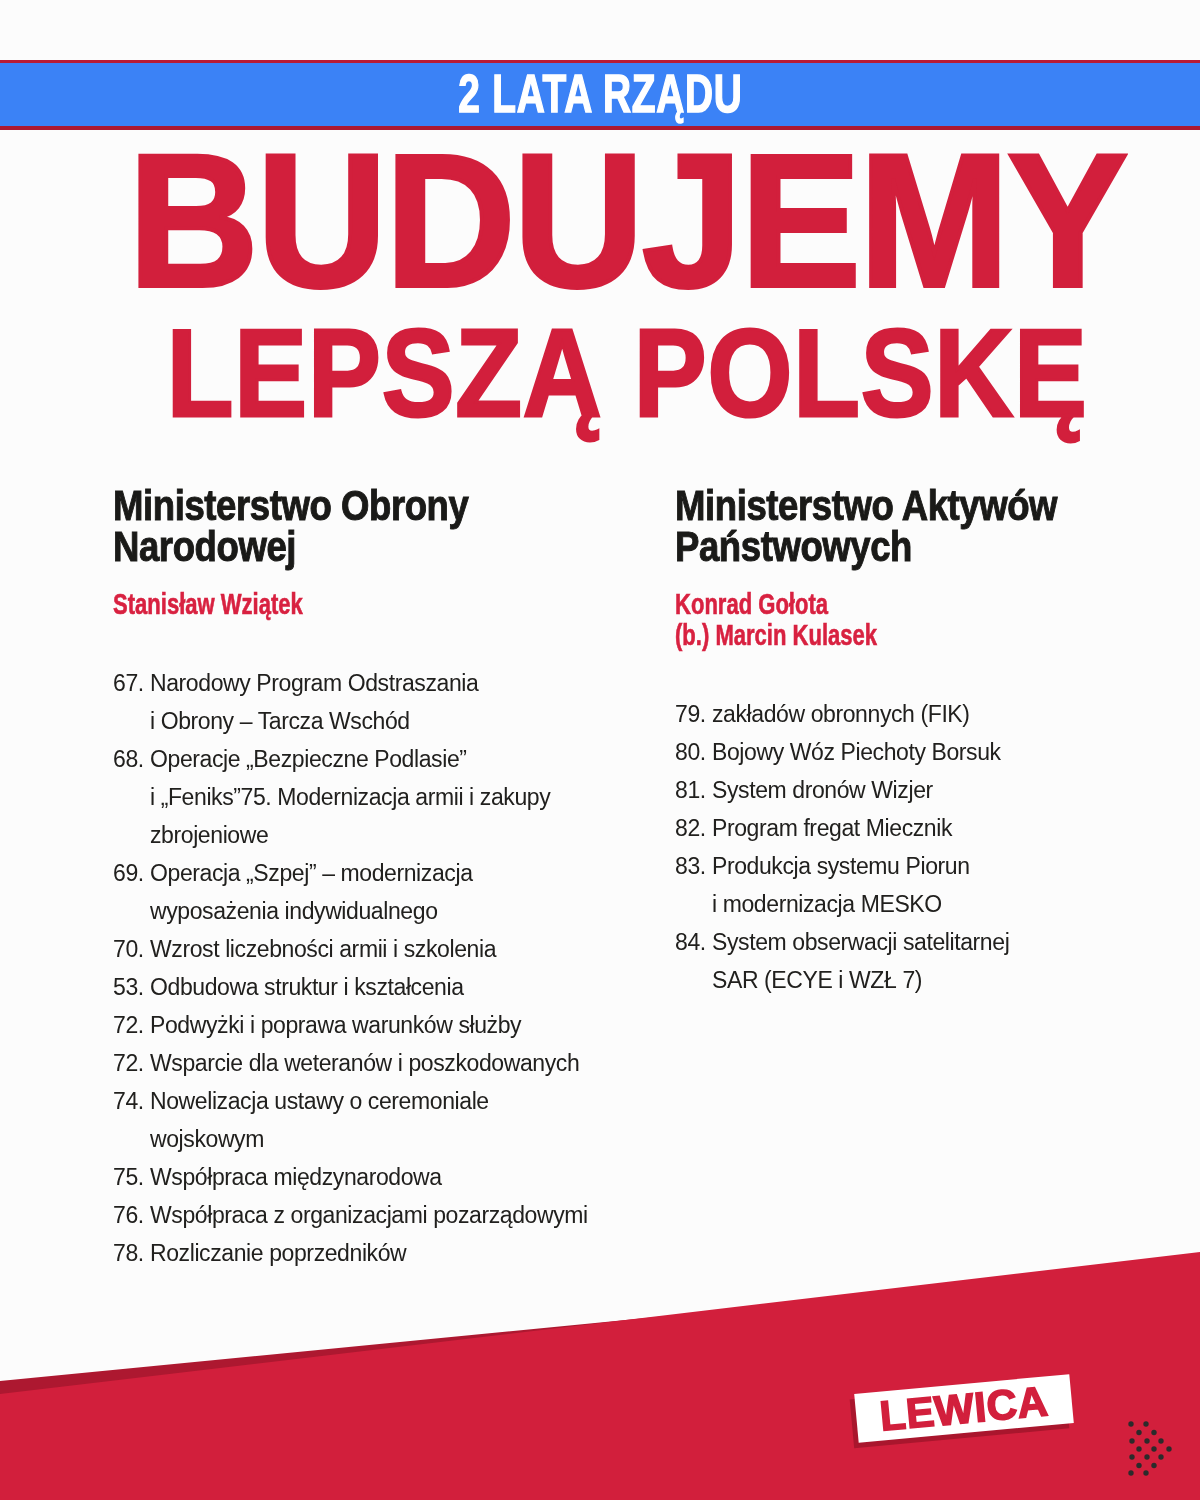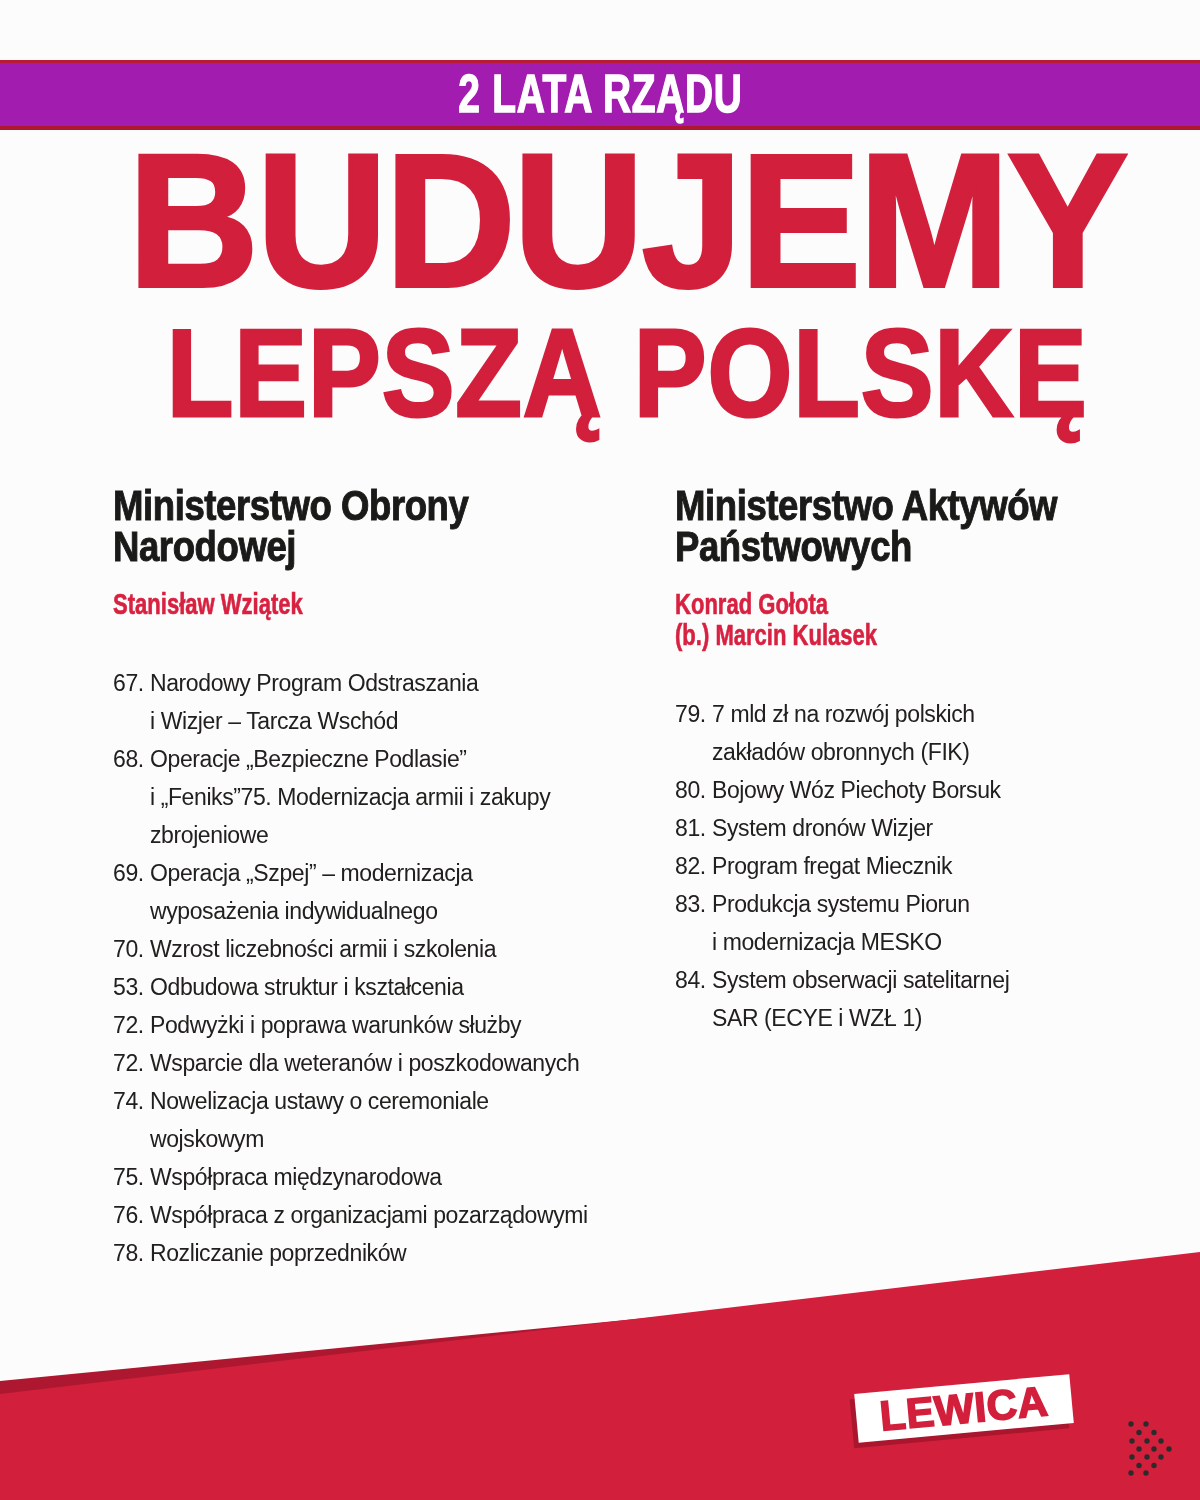--- a/index.html
+++ b/index.html
@@ -4,21 +4,21 @@
 <style>
   html,body{margin:0;padding:0;}
   body{
     width:1200px;height:1500px;position:relative;overflow:hidden;
     background:#fcfcfc;
     font-family:"Liberation Sans", sans-serif;
   }
   
   .top-banner{
     position:absolute;top:60px;left:0;width:1200px;height:70px;
-    background:#a21caf;border-top:3px solid #b81b35;border-bottom:4px solid #ad1830;
+    background:#3b82f6;border-top:3px solid #b81b35;border-bottom:4px solid #ad1830;
     box-sizing:border-box;text-align:center;
   }
   .top-banner .bt{
     display:inline-block;color:#ffffff;font-weight:bold;font-size:54px;line-height:60px;
     letter-spacing:1px;transform:scaleX(0.72);transform-origin:center;
     -webkit-text-stroke:1.5px #ffffff;white-space:nowrap;
   }
   
   .title{position:absolute;top:138px;left:0;width:1200px;margin:0;text-align:center;color:#d21f3c;padding-left:27px;}
   .title .t1{
@@ -82,21 +82,21 @@
     <span class="hl">Ministerstwo Obrony</span>
     <span class="hl">Narodowej</span>
   </h2>
   <div class="ministers">
     <span class="mn">Stanisław Wziątek</span>
   </div>
   <ol class="list">
     <li class="item">
       <span class="num">67.</span>
       <span class="ln">Narodowy Program Odstraszania</span>
-      <span class="ln">i Wizjer – Tarcza Wschód</span>
+      <span class="ln">i Obrony – Tarcza Wschód</span>
     </li>
     <li class="item">
       <span class="num">68.</span>
       <span class="ln">Operacje „Bezpieczne Podlasie”</span>
       <span class="ln">i „Feniks”75. Modernizacja armii i zakupy</span>
       <span class="ln">zbrojeniowe</span>
     </li>
     <li class="item">
       <span class="num">69.</span>
       <span class="ln">Operacja „Szpej” – modernizacja</span>
@@ -143,21 +143,20 @@
     <span class="hl">Ministerstwo Aktywów</span>
     <span class="hl">Państwowych</span>
   </h2>
   <div class="ministers">
     <span class="mn">Konrad Gołota</span>
     <span class="mn">(b.) Marcin Kulasek</span>
   </div>
   <ol class="list">
     <li class="item">
       <span class="num">79.</span>
-      <span class="ln">7 mld zł na rozwój polskich</span>
       <span class="ln">zakładów obronnych (FIK)</span>
     </li>
     <li class="item">
       <span class="num">80.</span>
       <span class="ln">Bojowy Wóz Piechoty Borsuk</span>
     </li>
     <li class="item">
       <span class="num">81.</span>
       <span class="ln">System dronów Wizjer</span>
     </li>
@@ -166,21 +165,21 @@
       <span class="ln">Program fregat Miecznik</span>
     </li>
     <li class="item">
       <span class="num">83.</span>
       <span class="ln">Produkcja systemu Piorun</span>
       <span class="ln">i modernizacja MESKO</span>
     </li>
     <li class="item">
       <span class="num">84.</span>
       <span class="ln">System obserwacji satelitarnej</span>
-      <span class="ln">SAR (ECYE i WZŁ 1)</span>
+      <span class="ln">SAR (ECYE i WZŁ 7)</span>
     </li>
   </ol>
 </section>
 
 <svg class="wedge-svg" viewBox="0 0 1200 1500" aria-hidden="true">
   <polygon points="0,1381 1200,1264 1200,1500 0,1500" fill="#ad1830"></polygon>
   <polygon points="0,1394 1200,1252 1200,1500 0,1500" fill="#d21f3c"></polygon>
   <g fill="#2b2b2b">
     <circle cx="1131" cy="1424" r="2.7"></circle>
       <circle cx="1146" cy="1424" r="2.7"></circle>

